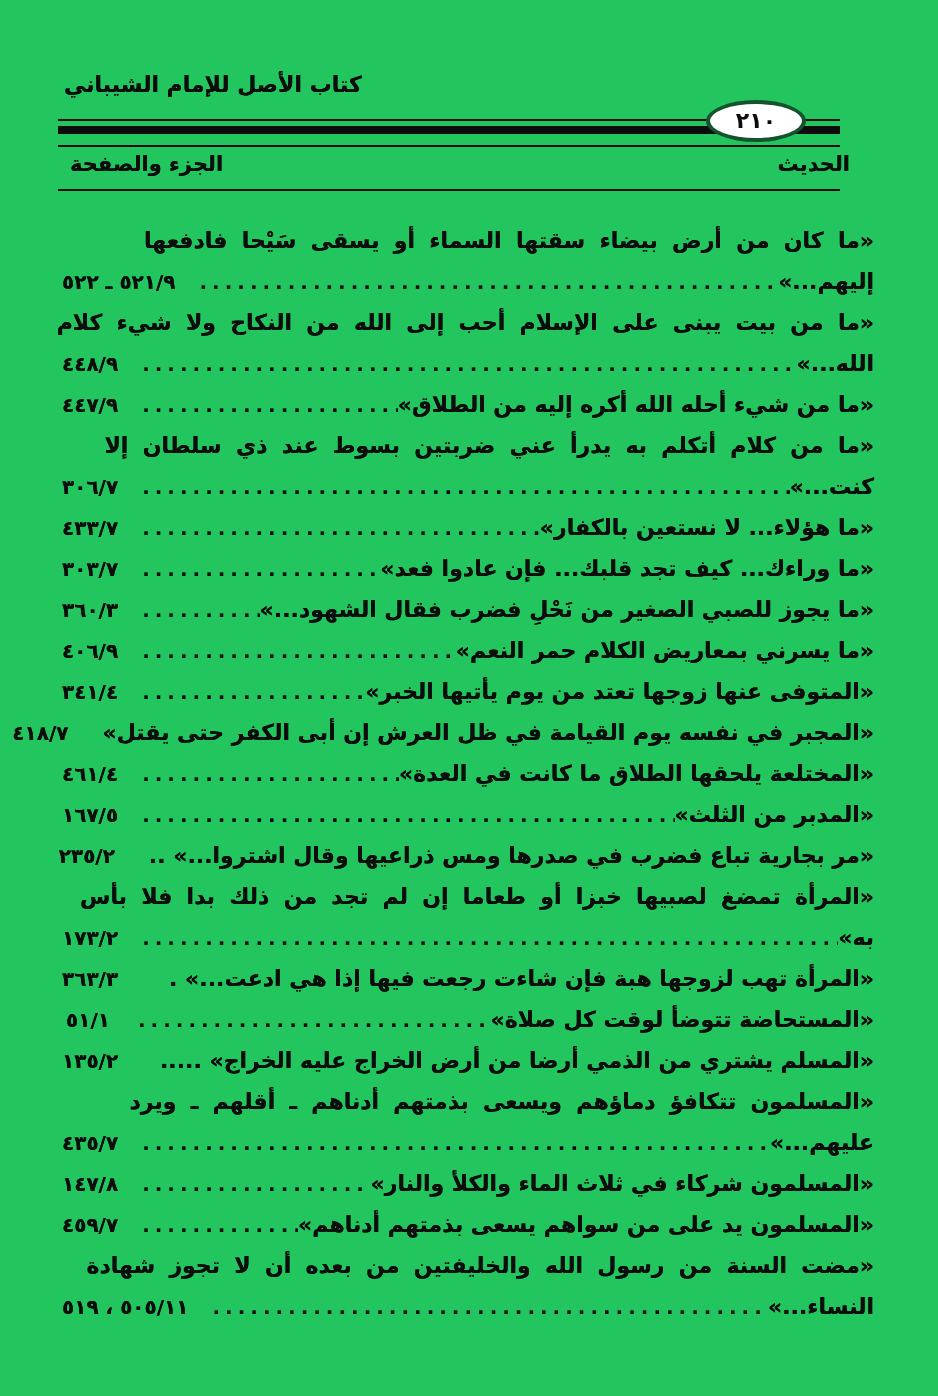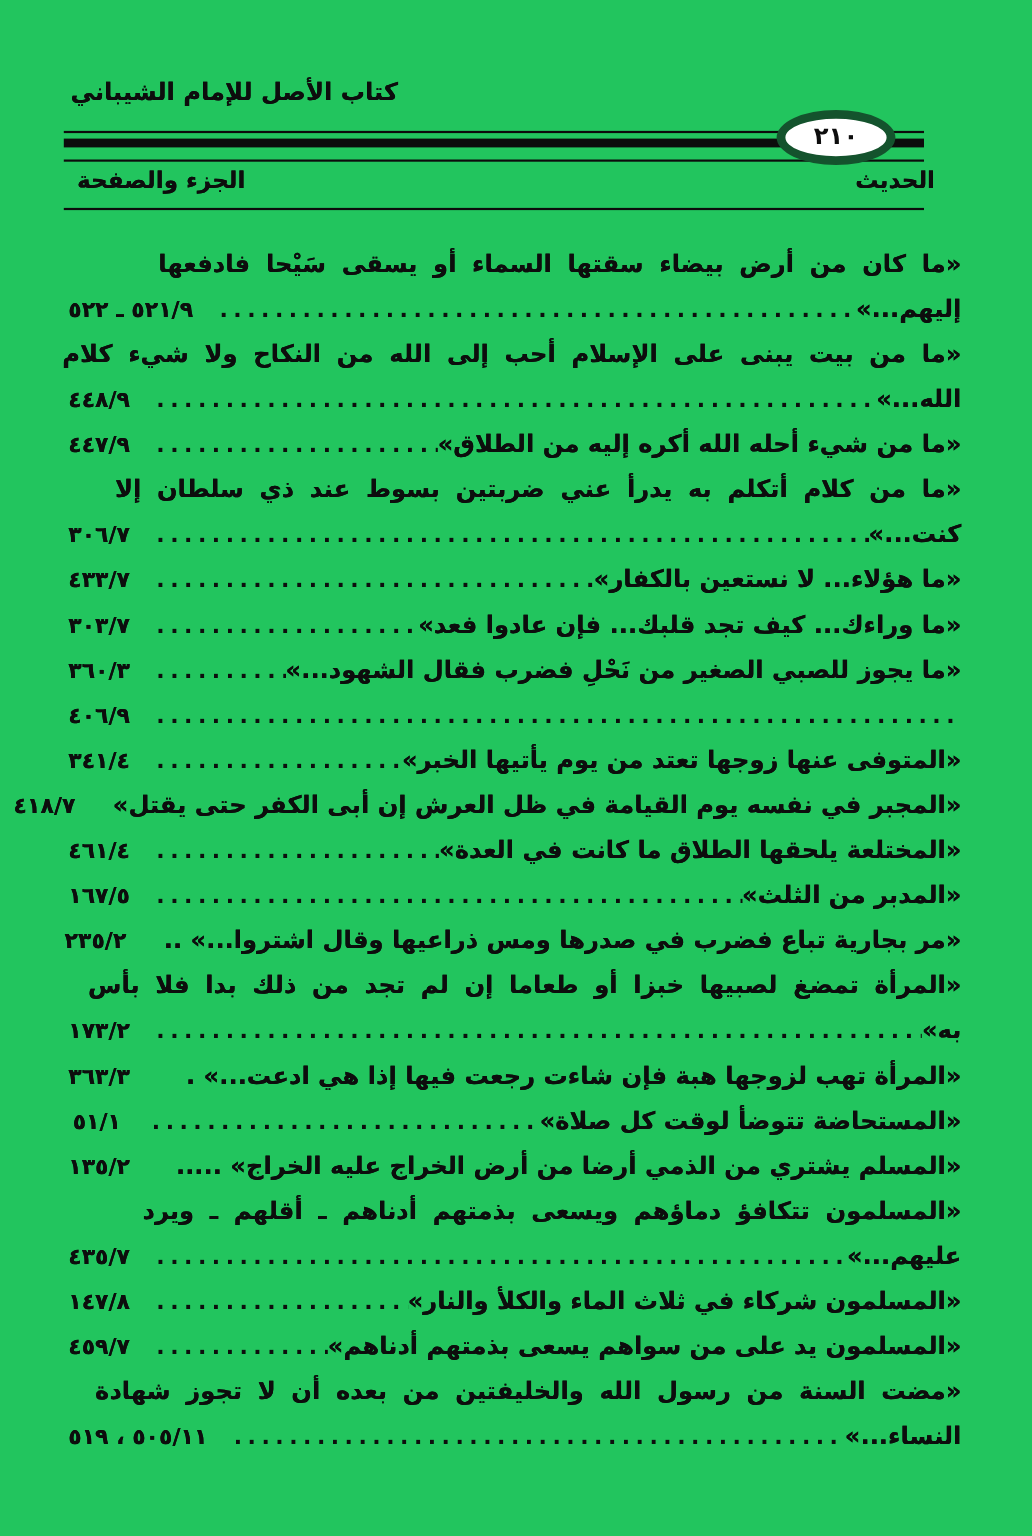--- a/index.html
+++ b/index.html
@@ -21,21 +21,21 @@
   }
   .rule{position:absolute;left:58px;right:98px;background:#0c0c0c;}
   .rule-thin-top{top:119px;height:2px;}
   .rule-thick{top:126px;height:8px;}
   .rule-thin-mid{top:145px;height:2px;}
   .rule-bottom{top:189px;height:2px;}
   .page-oval{
     position:absolute;top:100px;left:706px;
     width:92px;height:34px;
     background:#ffffff;
-    border:8px solid #14532d;
+    border:4px solid #14532d;
     border-radius:50%;
     display:flex;align-items:center;justify-content:center;
     z-index:3;
   }
   .page-oval span{font-size:22px;line-height:1;}
   .col-headers{
     position:absolute;top:152px;left:70px;right:88px;
     display:flex;justify-content:space-between;align-items:baseline;
     font-size:21px;
     text-shadow:0 0 .5px currentColor;
@@ -121,20 +121,21 @@
         <span class="htext">«ما وراءك... كيف تجد قلبك... فإن عادوا فعد»</span>
         <span class="leader">......................................................................................................................................................</span>
         <span class="pref">٣٠٣/٧</span>
       </div>
       <div class="row">
         <span class="htext">«ما يجوز للصبي الصغير من نَحْلِ فضرب فقال الشهود...»</span>
         <span class="leader">......................................................................................................................................................</span>
         <span class="pref">٣٦٠/٣</span>
       </div>
       <div class="row">
+        <span class="htext">«ما يسرني بمعاريض الكلام حمر النعم»</span>
         <span class="leader">......................................................................................................................................................</span>
         <span class="pref">٤٠٦/٩</span>
       </div>
       <div class="row">
         <span class="htext">«المتوفى عنها زوجها تعتد من يوم يأتيها الخبر»</span>
         <span class="leader">......................................................................................................................................................</span>
         <span class="pref">٣٤١/٤</span>
       </div>
       <div class="row">
         <span class="htext">«المجبر في نفسه يوم القيامة في ظل العرش إن أبى الكفر حتى يقتل»</span>

